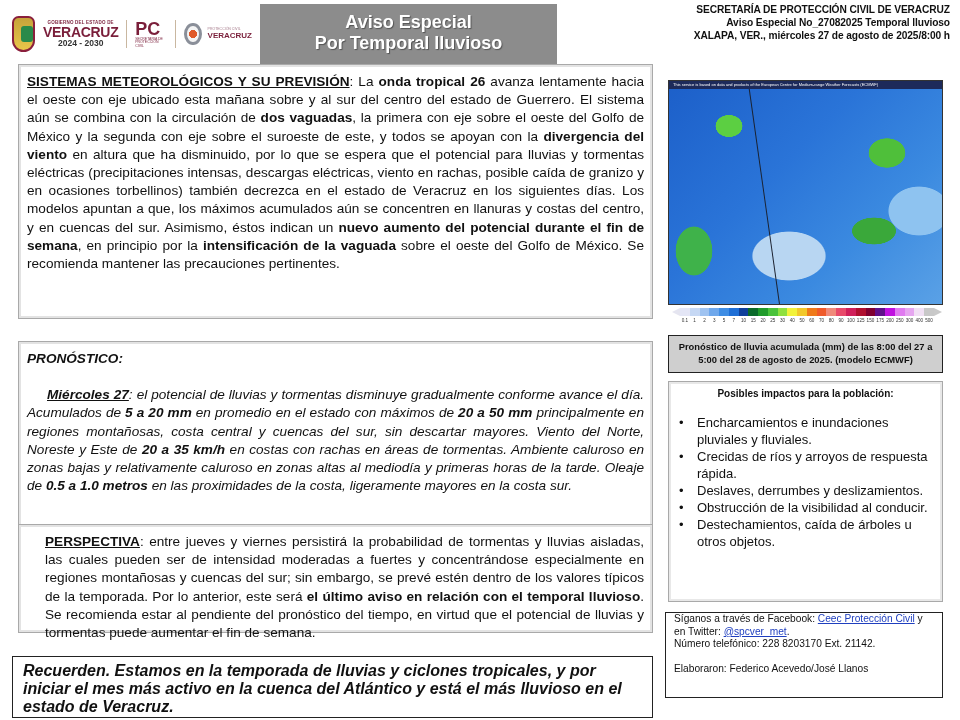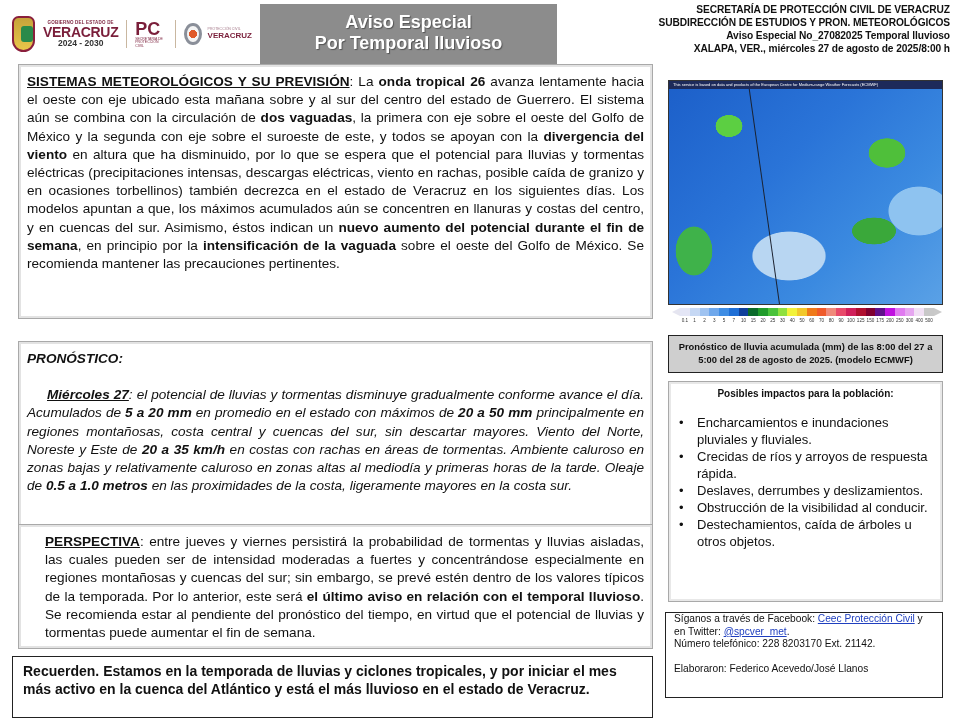--- a/index.html
+++ b/index.html
@@ -25,22 +25,22 @@
 
     .title-box { position: absolute; left: 260px; top: 4px; width: 297px; height: 62px; background: #8c8c8c; color: #fff; text-align: center; font-weight: bold; font-size: 18px; line-height: 21px; padding-top: 8px; text-shadow: 1px 1px 1px #555; }
     .header-right { position: absolute; right: 10px; top: 3px; width: 400px; text-align: right; font-size: 10.2px; line-height: 13px; font-weight: bold; letter-spacing: -0.1px; }
 
     
     .box { position: absolute; left: 18px; width: 635px; border: 1px solid #a9a9a9; box-shadow: inset 0 0 0 2px #e3e3e3; padding: 8px 8px 6px 8px; font-size: 13.6px; line-height: 18.2px; text-align: justify; background: #fff; }
     .box b { font-weight: bold; }
     .box .u { text-decoration: underline; font-weight: bold; }
     .box-sys { top: 64px; height: 255px; }
     .box-pron { top: 341px; height: 202px; font-style: italic; }
-    .box-pers { top: 524px; height: 125px; padding-left: 26px; }
-    .box-note { position: absolute; left: 12px; top: 656px; width: 641px; height: 62px; border: 1.5px solid #222; padding: 5px 10px; font-size: 14px; line-height: 18px; font-weight: bold; }
+    .box-pers { top: 524px; height: 109px; padding-left: 26px; }
+    .box-note { position: absolute; left: 12px; top: 656px; width: 641px; height: 62px; border: 1.5px solid #222; padding: 5px 10px; font-size: 16px; line-height: 18px; font-weight: bold; font-style: italic; }
     .p-head { font-weight: bold; margin-bottom: 18px; }
 
     
     .map { position: absolute; left: 668px; top: 80px; width: 275px; height: 225px; border: 1px solid #333; background:
       radial-gradient(ellipse 30px 24px at 218px 72px, #4fbf3a 60%, transparent 62%),
       radial-gradient(ellipse 36px 22px at 205px 150px, #3aa83a 60%, transparent 62%),
       radial-gradient(ellipse 30px 40px at 25px 170px, #3fb24a 60%, transparent 62%),
       radial-gradient(ellipse 22px 18px at 60px 45px, #5ccf42 60%, transparent 62%),
       radial-gradient(ellipse 60px 40px at 120px 175px, #b8d6f2 60%, transparent 62%),
       radial-gradient(ellipse 50px 40px at 250px 130px, #8ec3f0 60%, transparent 62%),
@@ -89,21 +89,20 @@
   </div>
 </div>
 
 <div class="title-box">
   <div>Aviso Especial</div>
   <div>Por Temporal lluvioso</div>
 </div>
 
 <div class="header-right">
   <div>SECRETARÍA DE PROTECCIÓN CIVIL DE VERACRUZ</div>
-  <div>SUBDIRECCIÓN  DE ESTUDIOS  Y PRON. METEOROLÓGICOS</div>
   <div>Aviso Especial No_27082025 Temporal lluvioso</div>
   <div>XALAPA, VER.,   miércoles 27 de agosto de 2025/8:00 h</div>
 </div>
 
 <div class="box box-sys">
   <span class="u">SISTEMAS METEOROLÓGICOS Y SU PREVISIÓN</span><span>: La </span><b>onda tropical 26</b><span> avanza lentamente hacia el oeste con eje ubicado esta mañana sobre y al sur del centro del estado de Guerrero. El sistema aún se combina con la circulación de </span><b>dos vaguadas</b><span>, la primera con eje sobre el oeste del Golfo de México y la segunda con eje sobre el suroeste de este, y todos se apoyan con la </span><b>divergencia del viento</b><span> en altura que ha disminuido, por lo que se espera que el potencial para lluvias y tormentas eléctricas (precipitaciones intensas, descargas eléctricas, viento en rachas, posible caída de granizo y en ocasiones torbellinos) también decrezca en el estado de Veracruz en los siguientes días. Los modelos apuntan a que, los máximos acumulados aún se concentren en llanuras y costas del centro, y en cuencas del sur. Asimismo, éstos indican un </span><b>nuevo aumento del potencial durante el fin de semana</b><span>, en principio por la </span><b>intensificación de la vaguada</b><span> sobre el oeste del Golfo de México. Se recomienda mantener las precauciones pertinentes.</span>
 </div>
 
 <div class="box box-pron">
   <div class="p-head">PRONÓSTICO:</div>

